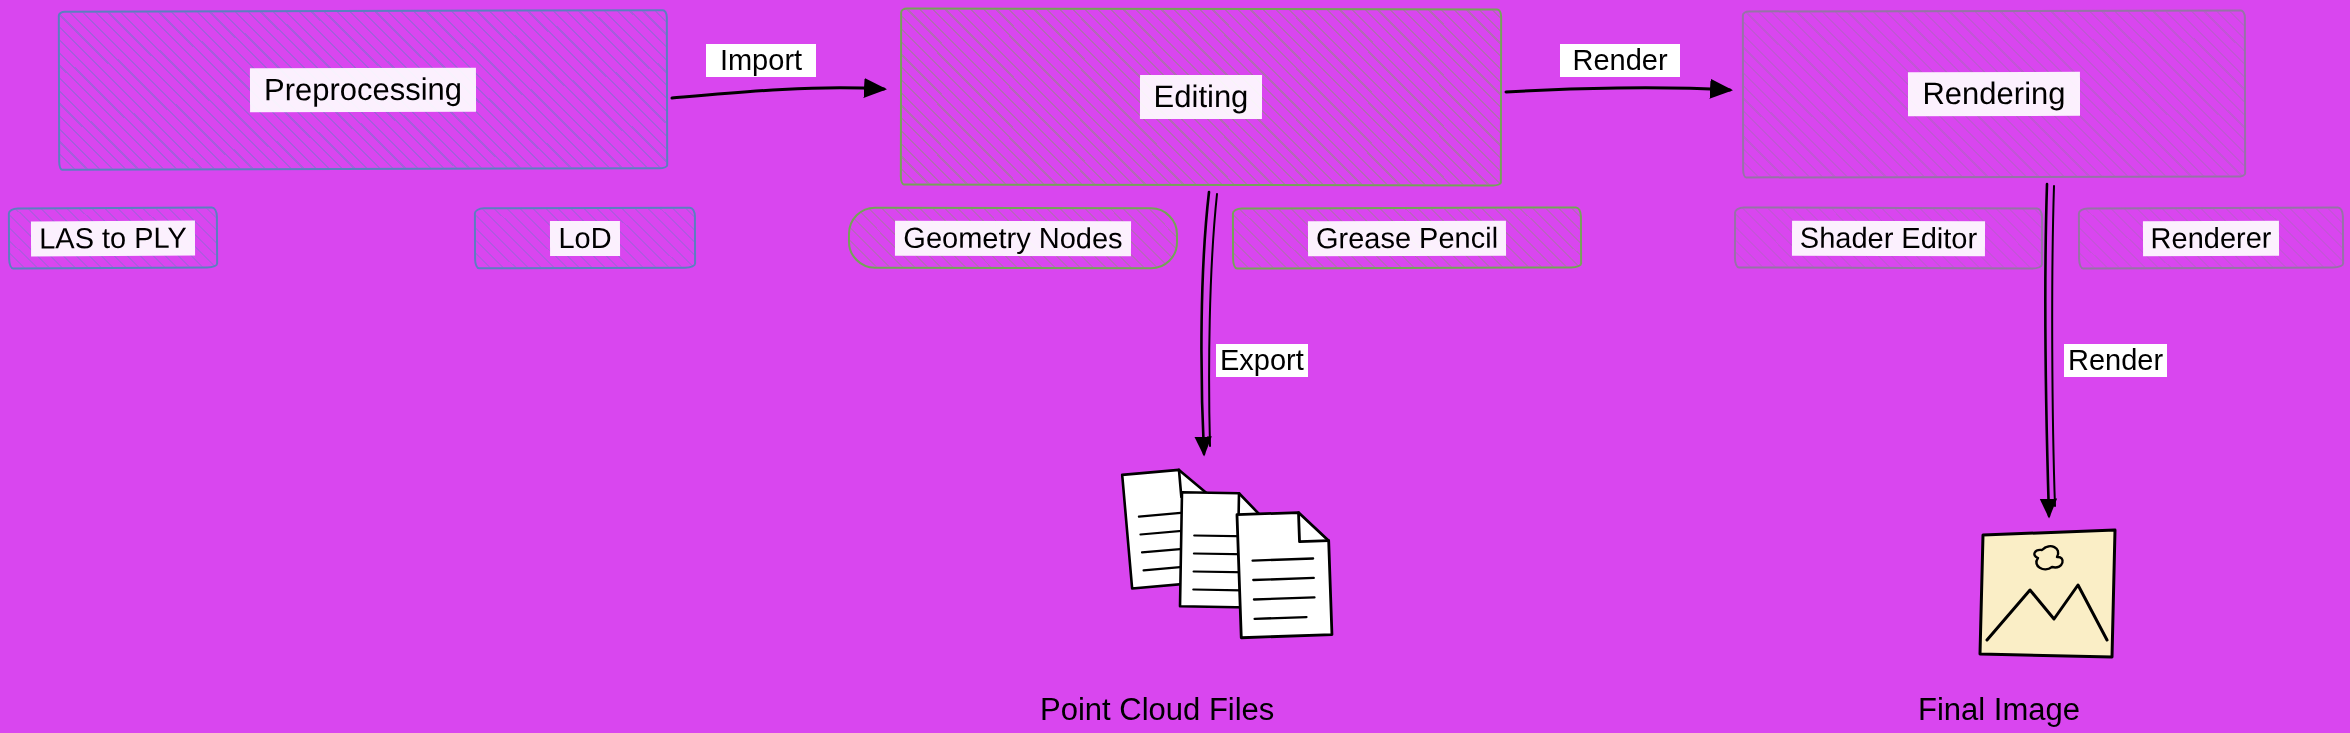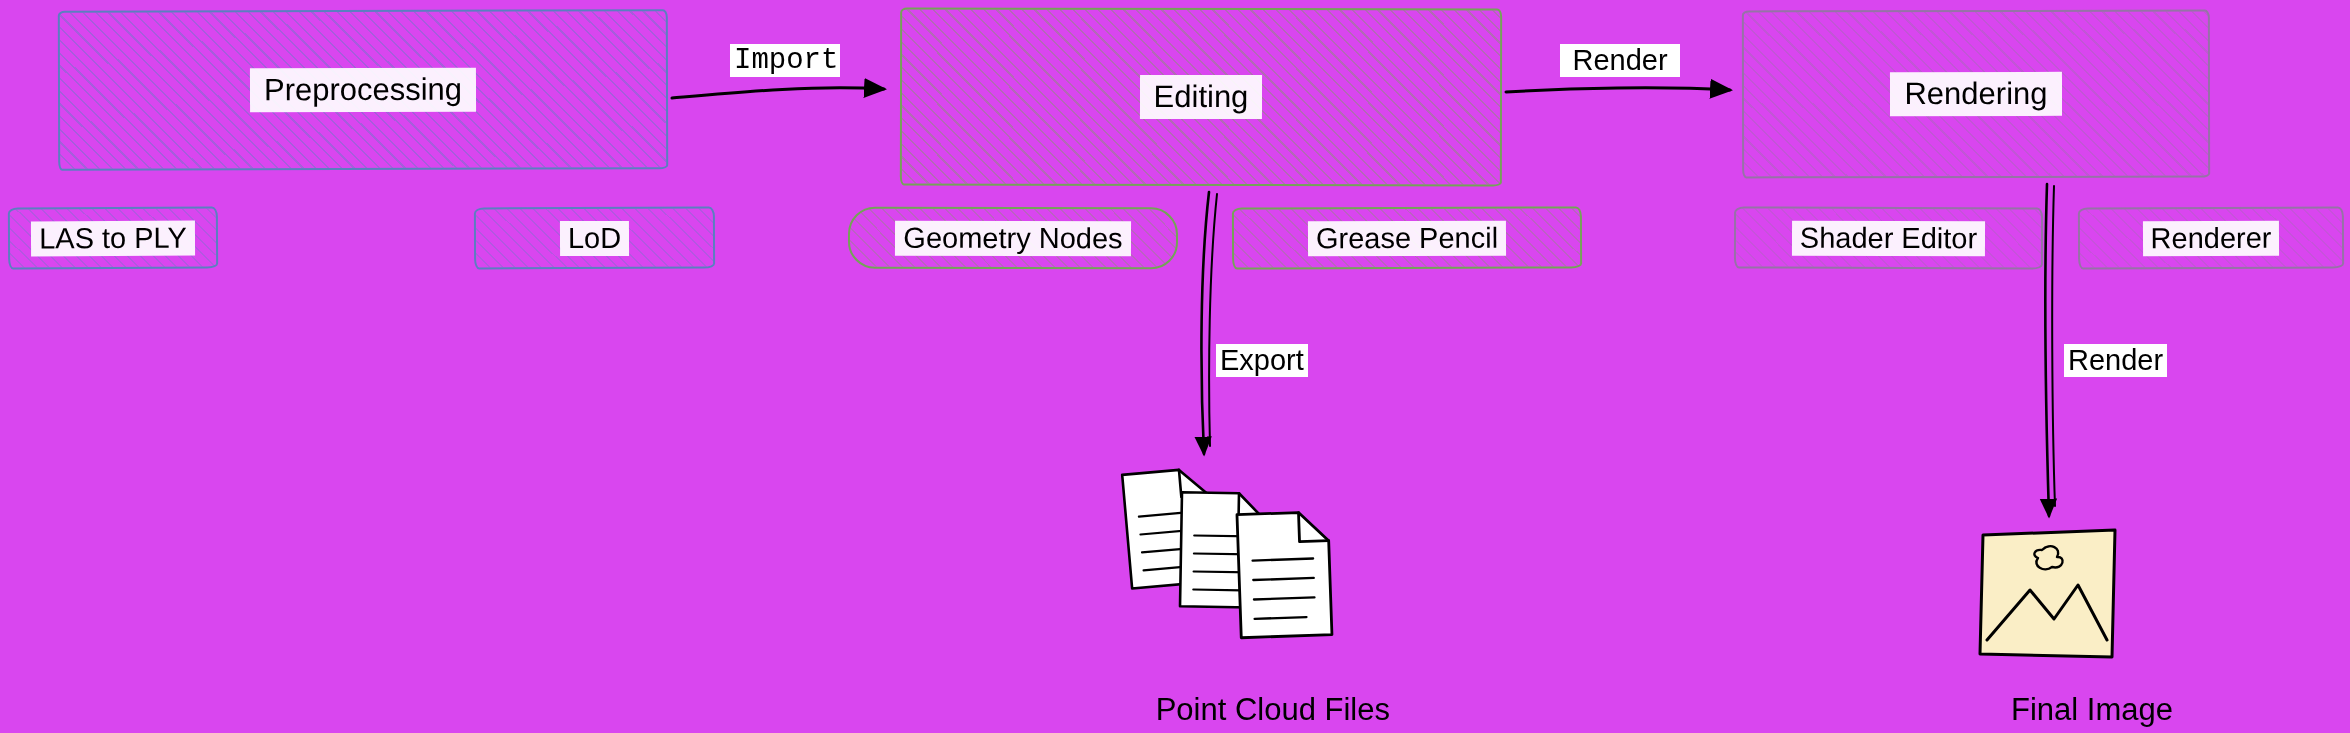--- a/index.html
+++ b/index.html
@@ -41,21 +41,21 @@
     background-image: repeating-linear-gradient(45deg, rgba(116,164,87,0.38) 0px, rgba(116,164,87,0.38) 1.6px, transparent 1.6px, transparent 9px);
     transform: rotate(0.1deg);
   }
   .stage.purple {
     border-color: #9673a6;
     background-image: repeating-linear-gradient(45deg, rgba(150,115,166,0.35) 0px, rgba(150,115,166,0.35) 1.6px, transparent 1.6px, transparent 9px);
     transform: rotate(-0.1deg);
   }
   #stage-preprocessing { left: 58px;  top: 10px; width: 610px; height: 160px; }
   #stage-editing       { left: 900px; top: 8px;  width: 602px; height: 178px; }
-  #stage-rendering     { left: 1742px;top: 10px; width: 468px; height: 168px; }
+  #stage-rendering     { left: 1742px;top: 10px; width: 504px; height: 168px; }
 
   
   .tool {
     position: absolute;
     top: 207px;
     height: 62px;
     display: flex;
     align-items: center;
     justify-content: center;
     border-width: 2.5px;
@@ -75,21 +75,21 @@
   .tool.green {
     border-color: #74a457;
     background-image: repeating-linear-gradient(45deg, rgba(116,164,87,0.30) 0px, rgba(116,164,87,0.30) 1.4px, transparent 1.4px, transparent 9px);
   }
   .tool.purple {
     border-color: #9673a6;
     background-image: repeating-linear-gradient(45deg, rgba(150,115,166,0.28) 0px, rgba(150,115,166,0.28) 1.4px, transparent 1.4px, transparent 9px);
   }
   #tool-las-to-ply     { left: 8px;    width: 210px; transform: rotate(-0.3deg); }
   #tool-normals        { left: 242px;  width: 208px; transform: rotate(0.2deg); }
-  #tool-lod            { left: 474px;  width: 241px; transform: rotate(-0.2deg); }
+  #tool-lod            { left: 474px;  width: 222px; transform: rotate(-0.2deg); }
   #tool-geometry-nodes { left: 848px;  width: 330px; transform: rotate(0.15deg); border-radius: 27px; }
   #tool-grease-pencil  { left: 1232px; width: 350px; transform: rotate(-0.2deg); }
   #tool-shader-editor  { left: 1734px; width: 309px; transform: rotate(0.2deg); }
   #tool-renderer       { left: 2078px; width: 266px; transform: rotate(-0.25deg); }
 
   
   #edges-svg {
     position: absolute;
     left: 0; top: 0;
     width: 2350px;
@@ -98,31 +98,31 @@
   }
 
   
   .edge-label {
     position: absolute;
     font-size: 29px;
     background: #ffffff;
     padding: 0 4px;
     white-space: nowrap;
   }
-  #label-import        { left: 730px;  top: 44px;  width: 110px; text-align: left; font-family: Liberation Mono, monospace; }
+  #label-import        { left: 706px;  top: 44px;  width: 110px; text-align: center; }
   #label-render-top    { left: 1560px; top: 44px;  width: 120px; text-align: center; }
   #label-export        { left: 1216px; top: 344px; }
   #label-render-bottom { left: 2064px; top: 344px; }
 
   
   .caption {
     position: absolute;
     top: 692px;
     font-size: 31px;
-    text-align: right;
+    text-align: left;
     white-space: nowrap;
   }
   #caption-point-cloud { left: 1040px; width: 350px; }
   #caption-final-image { left: 1918px; width: 255px; }
 </style>
 </head>
 <body>
 
 <div id="canvas">
 

